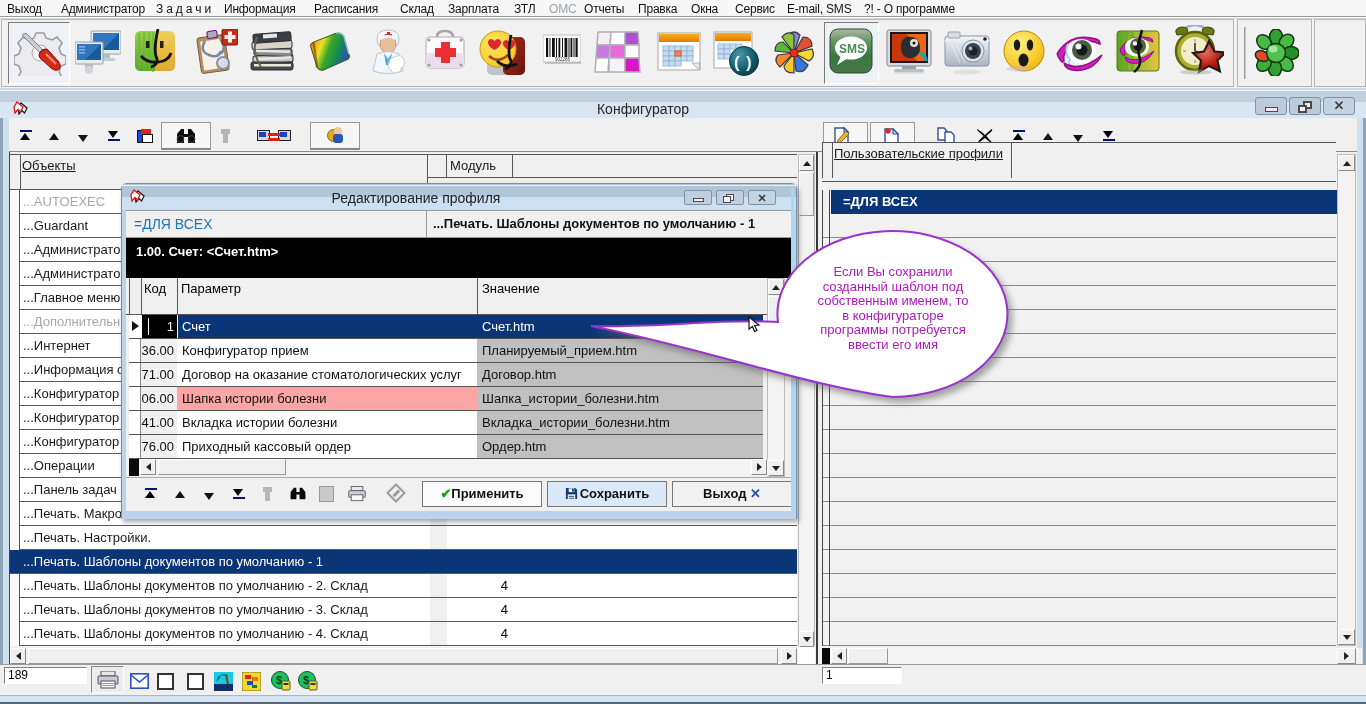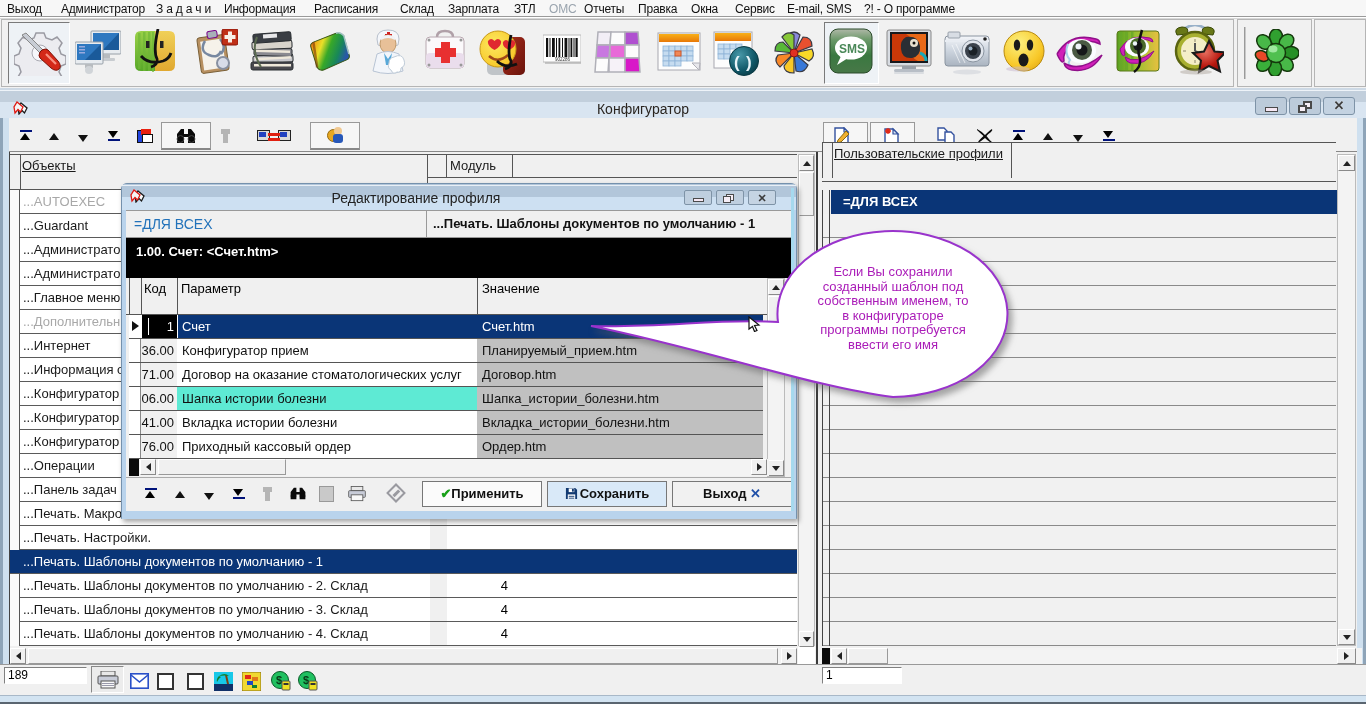--- a/index.html
+++ b/index.html
@@ -715,21 +715,21 @@
 </div>
 <div class="ab" style="left:7px;top:179px;width:634px;height:24px;border-bottom:1px solid #555;font-size:13px;line-height:23px;color:#111">
 <div class="ab" style="left:0;top:0;width:12px;height:23px;background:#fff;border-right:1px solid #888"></div>
 <div class="ab" style="left:12px;top:0;width:36px;height:23px;text-align:right;padding-right:3px;overflow:hidden;direction:rtl">71.00</div>
 <div class="ab" style="left:48px;top:0;width:300px;height:23px;background:#fff;padding-left:5px">Договор на оказание стоматологических услуг</div>
 <div class="ab" style="left:348px;top:0;width:286px;height:23px;background:#c0c0c0;padding-left:5px">Договор.htm</div>
 </div>
 <div class="ab" style="left:7px;top:203px;width:634px;height:24px;border-bottom:1px solid #555;font-size:13px;line-height:23px;color:#111">
 <div class="ab" style="left:0;top:0;width:12px;height:23px;background:#fff;border-right:1px solid #888"></div>
 <div class="ab" style="left:12px;top:0;width:36px;height:23px;text-align:right;padding-right:3px;overflow:hidden;direction:rtl">106.00</div>
-<div class="ab" style="left:48px;top:0;width:300px;height:23px;background:#5eead4;padding-left:5px">Шапка истории болезни</div>
+<div class="ab" style="left:48px;top:0;width:300px;height:23px;background:#fca5a5;padding-left:5px">Шапка истории болезни</div>
 <div class="ab" style="left:348px;top:0;width:286px;height:23px;background:#c0c0c0;padding-left:5px">Шапка_истории_болезни.htm</div>
 </div>
 <div class="ab" style="left:7px;top:227px;width:634px;height:24px;border-bottom:1px solid #555;font-size:13px;line-height:23px;color:#111">
 <div class="ab" style="left:0;top:0;width:12px;height:23px;background:#fff;border-right:1px solid #888"></div>
 <div class="ab" style="left:12px;top:0;width:36px;height:23px;text-align:right;padding-right:3px;overflow:hidden;direction:rtl">141.00</div>
 <div class="ab" style="left:348px;top:0;width:286px;height:23px;background:#c0c0c0;padding-left:5px">Вкладка_истории_болезни.htm</div>
 <div class="ab" style="left:48px;top:0;width:300px;height:23px;background:#fff;padding-left:5px">Вкладка истории болезни</div>
 </div>
 <div class="ab" style="left:7px;top:251px;width:634px;height:24px;border-bottom:1px solid #555;font-size:13px;line-height:23px;color:#111">
 <div class="ab" style="left:0;top:0;width:12px;height:23px;background:#fff;border-right:1px solid #888"></div>

